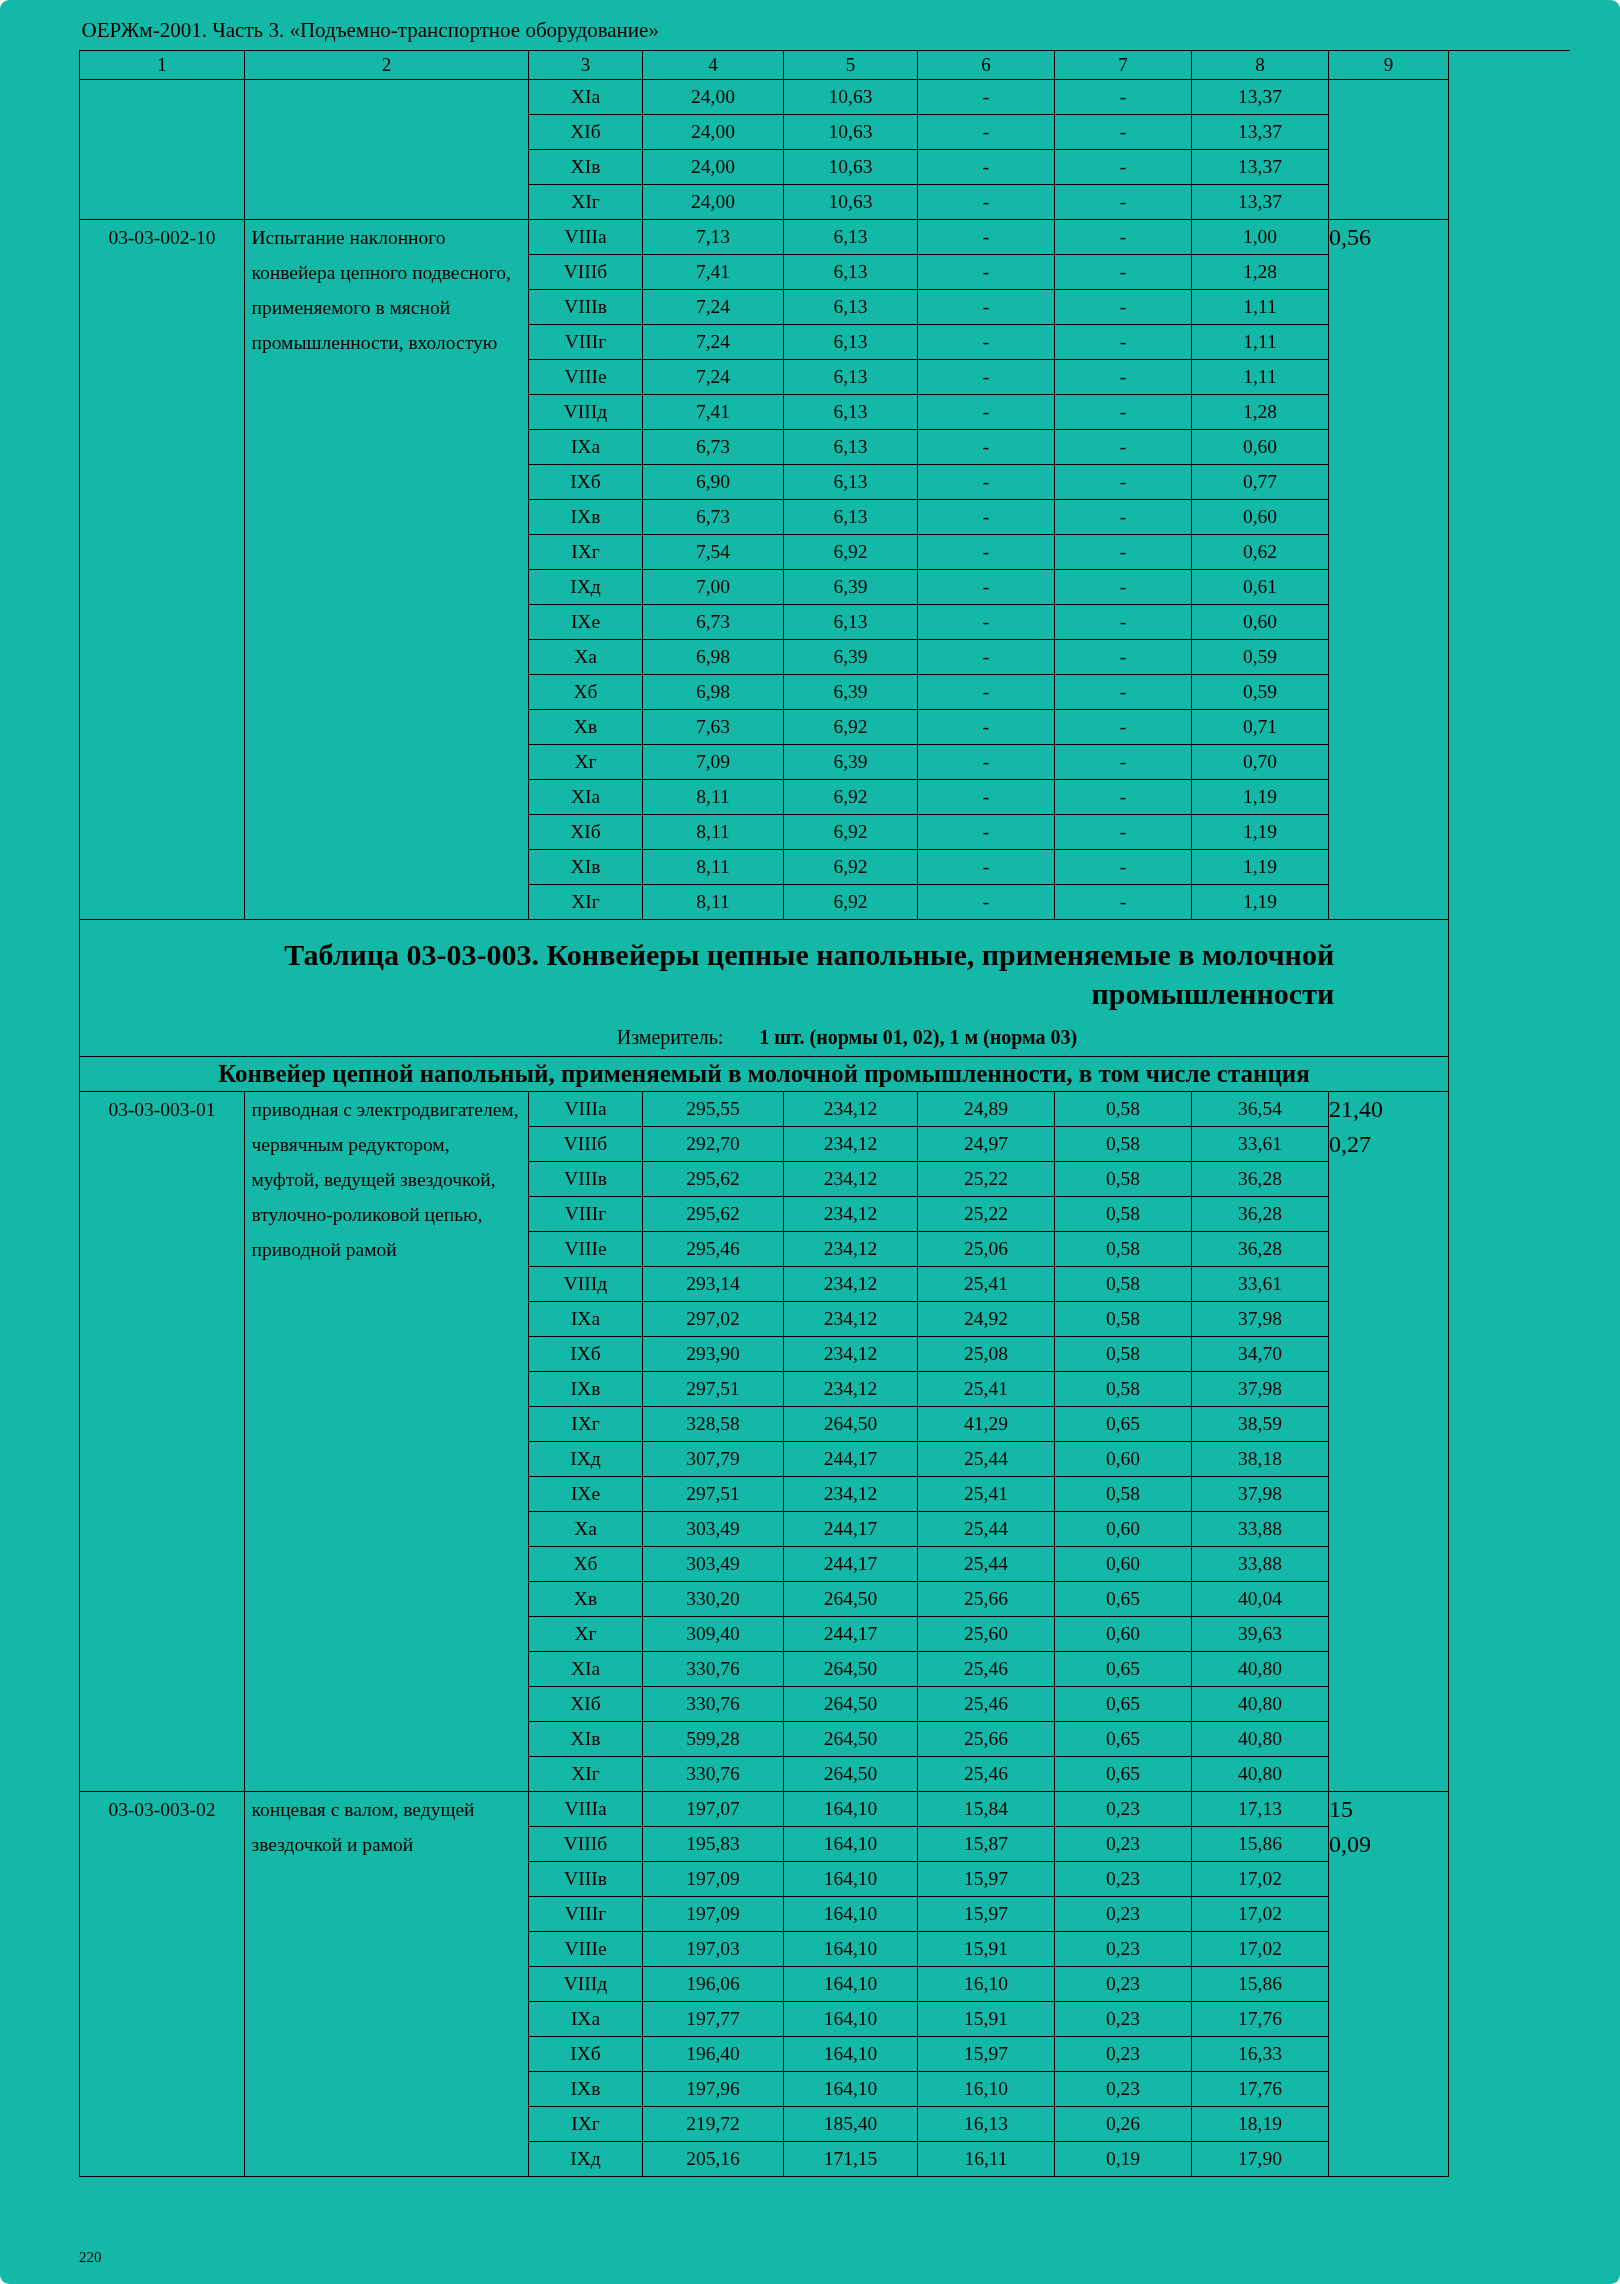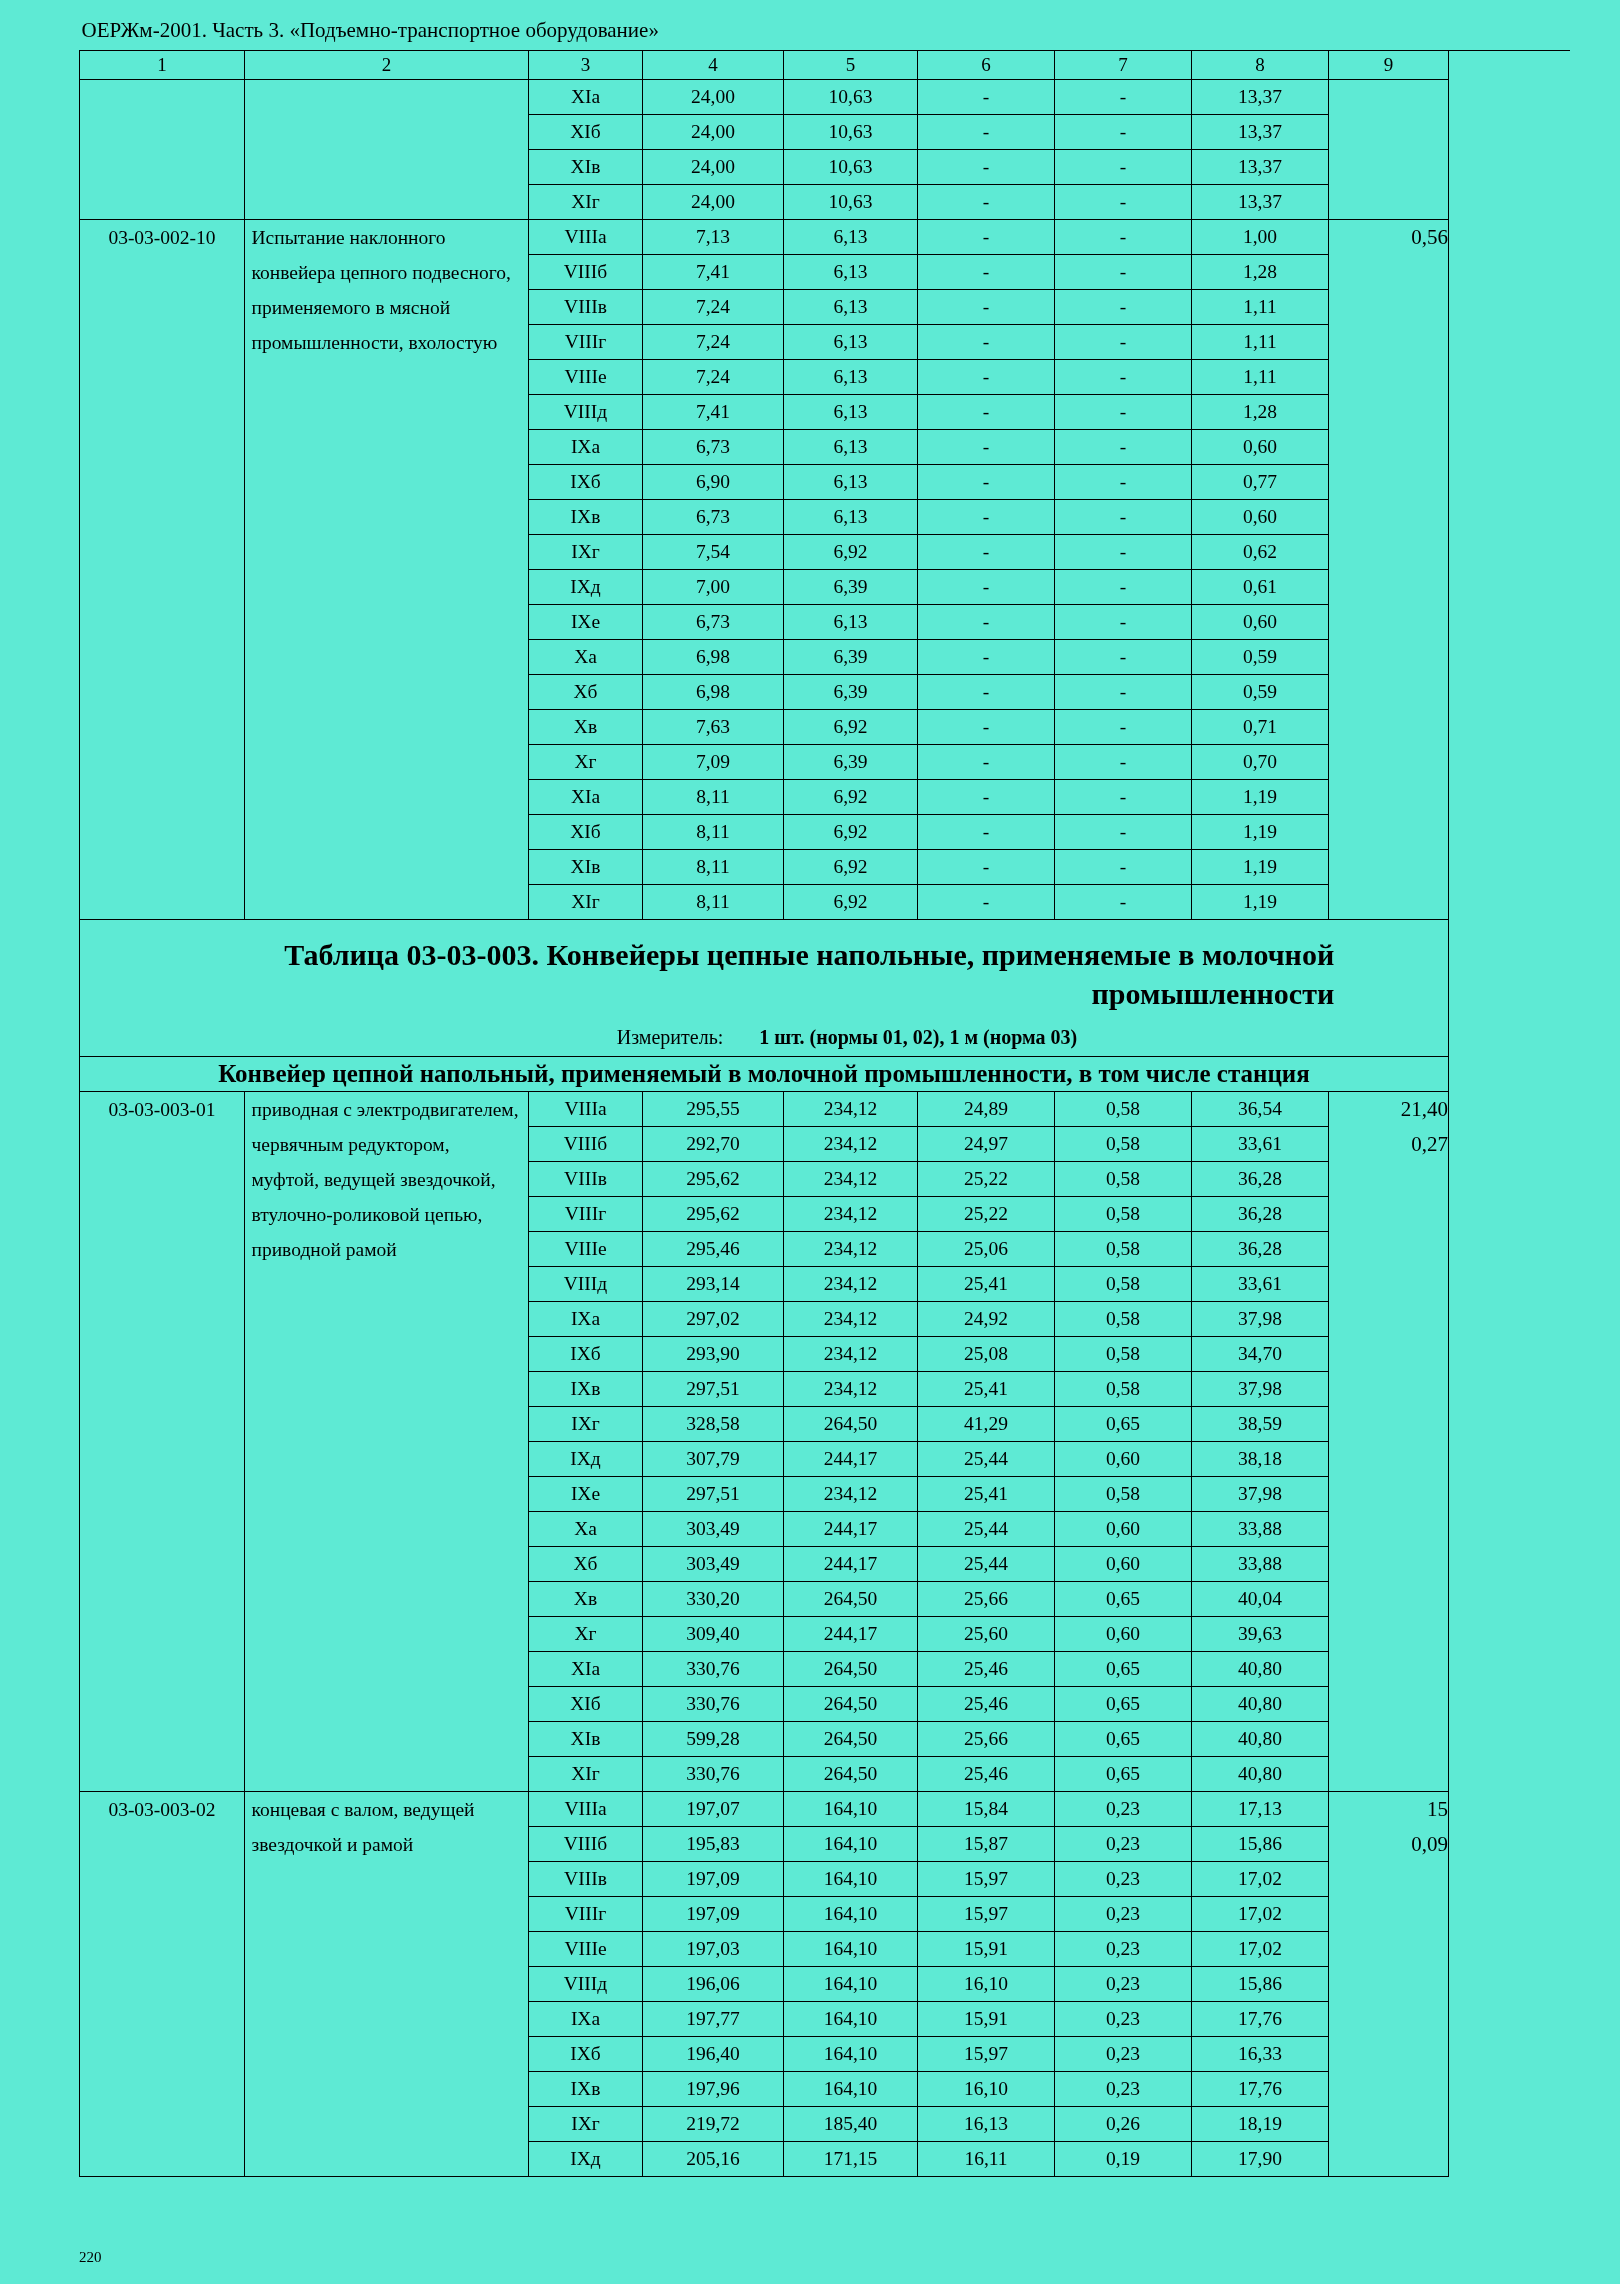--- a/index.html
+++ b/index.html
@@ -1,24 +1,25 @@
 <!DOCTYPE html>
 <html style="font-size:10.4px"><head>
 <meta charset="utf-8">
 <style>
   * { margin: 0; padding: 0; box-sizing: border-box; }
   html, body { background: #ffffff; }
   .page {
     width: 1620px;
     height: 2284px;
-    background: #5eead4;
+    background: #14b8a6;
     color: #000000;
     font-family: "Liberation Serif", "DejaVu Serif", serif;
     position: relative;
     overflow: hidden;
+    border-radius: 9px;
   }
   .content { padding: 17px 0 0 79px; }
   .doc-header {
     width: 1491px;
     font-size: 21px;
     padding: 1.3px 0 6.5px 2.6px;
     border-bottom: 1.3px solid #000;
   }
   table.norm-table {
     border-collapse: collapse;
@@ -54,22 +55,22 @@
     height: 35px;
     text-align: center;
     vertical-align: middle;
     font-size: 19.5px;
     padding: 0 3.9px;
     overflow: hidden;
     white-space: nowrap;
   }
   td.col9-cell {
     vertical-align: top;
-    text-align: right;
-    font-size: 21px;
+    text-align: left;
+    font-size: 24px;
     line-height: 35px;
   }
   td.title-cell {
     font-weight: bold;
     font-size: 30px;
     line-height: 1.3;
     padding: 15.6px 7.8px 9px 5.2px;
     border-bottom: 0;
     text-align: right;
   }

